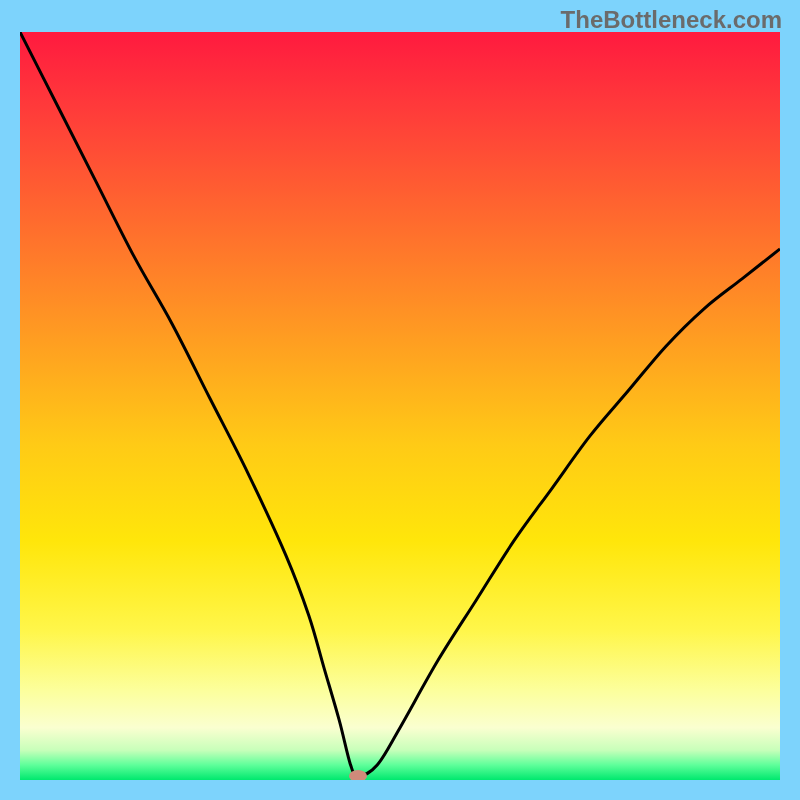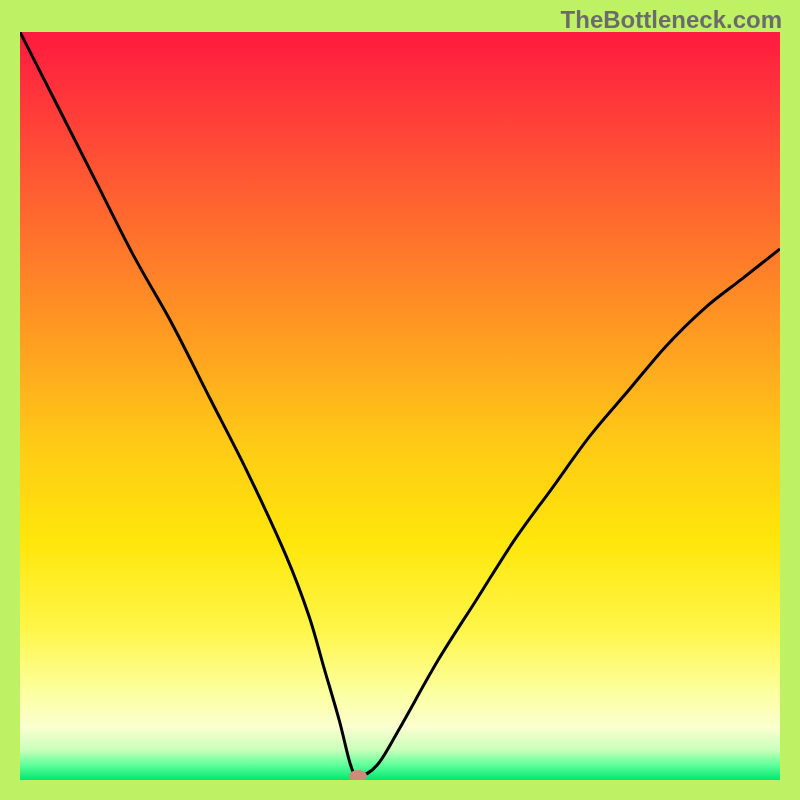--- a/index.html
+++ b/index.html
@@ -4,21 +4,21 @@
 <style>
   body {
     margin: 0;
     padding: 0;
     background: #fff;
   }
   .container {
     width: 800px;
     height: 800px;
     position: relative;
-    background: #bef264;
+    background: #7dd3fc;
   }
   .watermark {
     position: absolute;
     top: 6px;
     right: 18px;
     font-family: Arial, Helvetica, sans-serif;
     font-size: 24px;
     font-weight: bold;
     color: #6b6b6b;
     z-index: 10;

